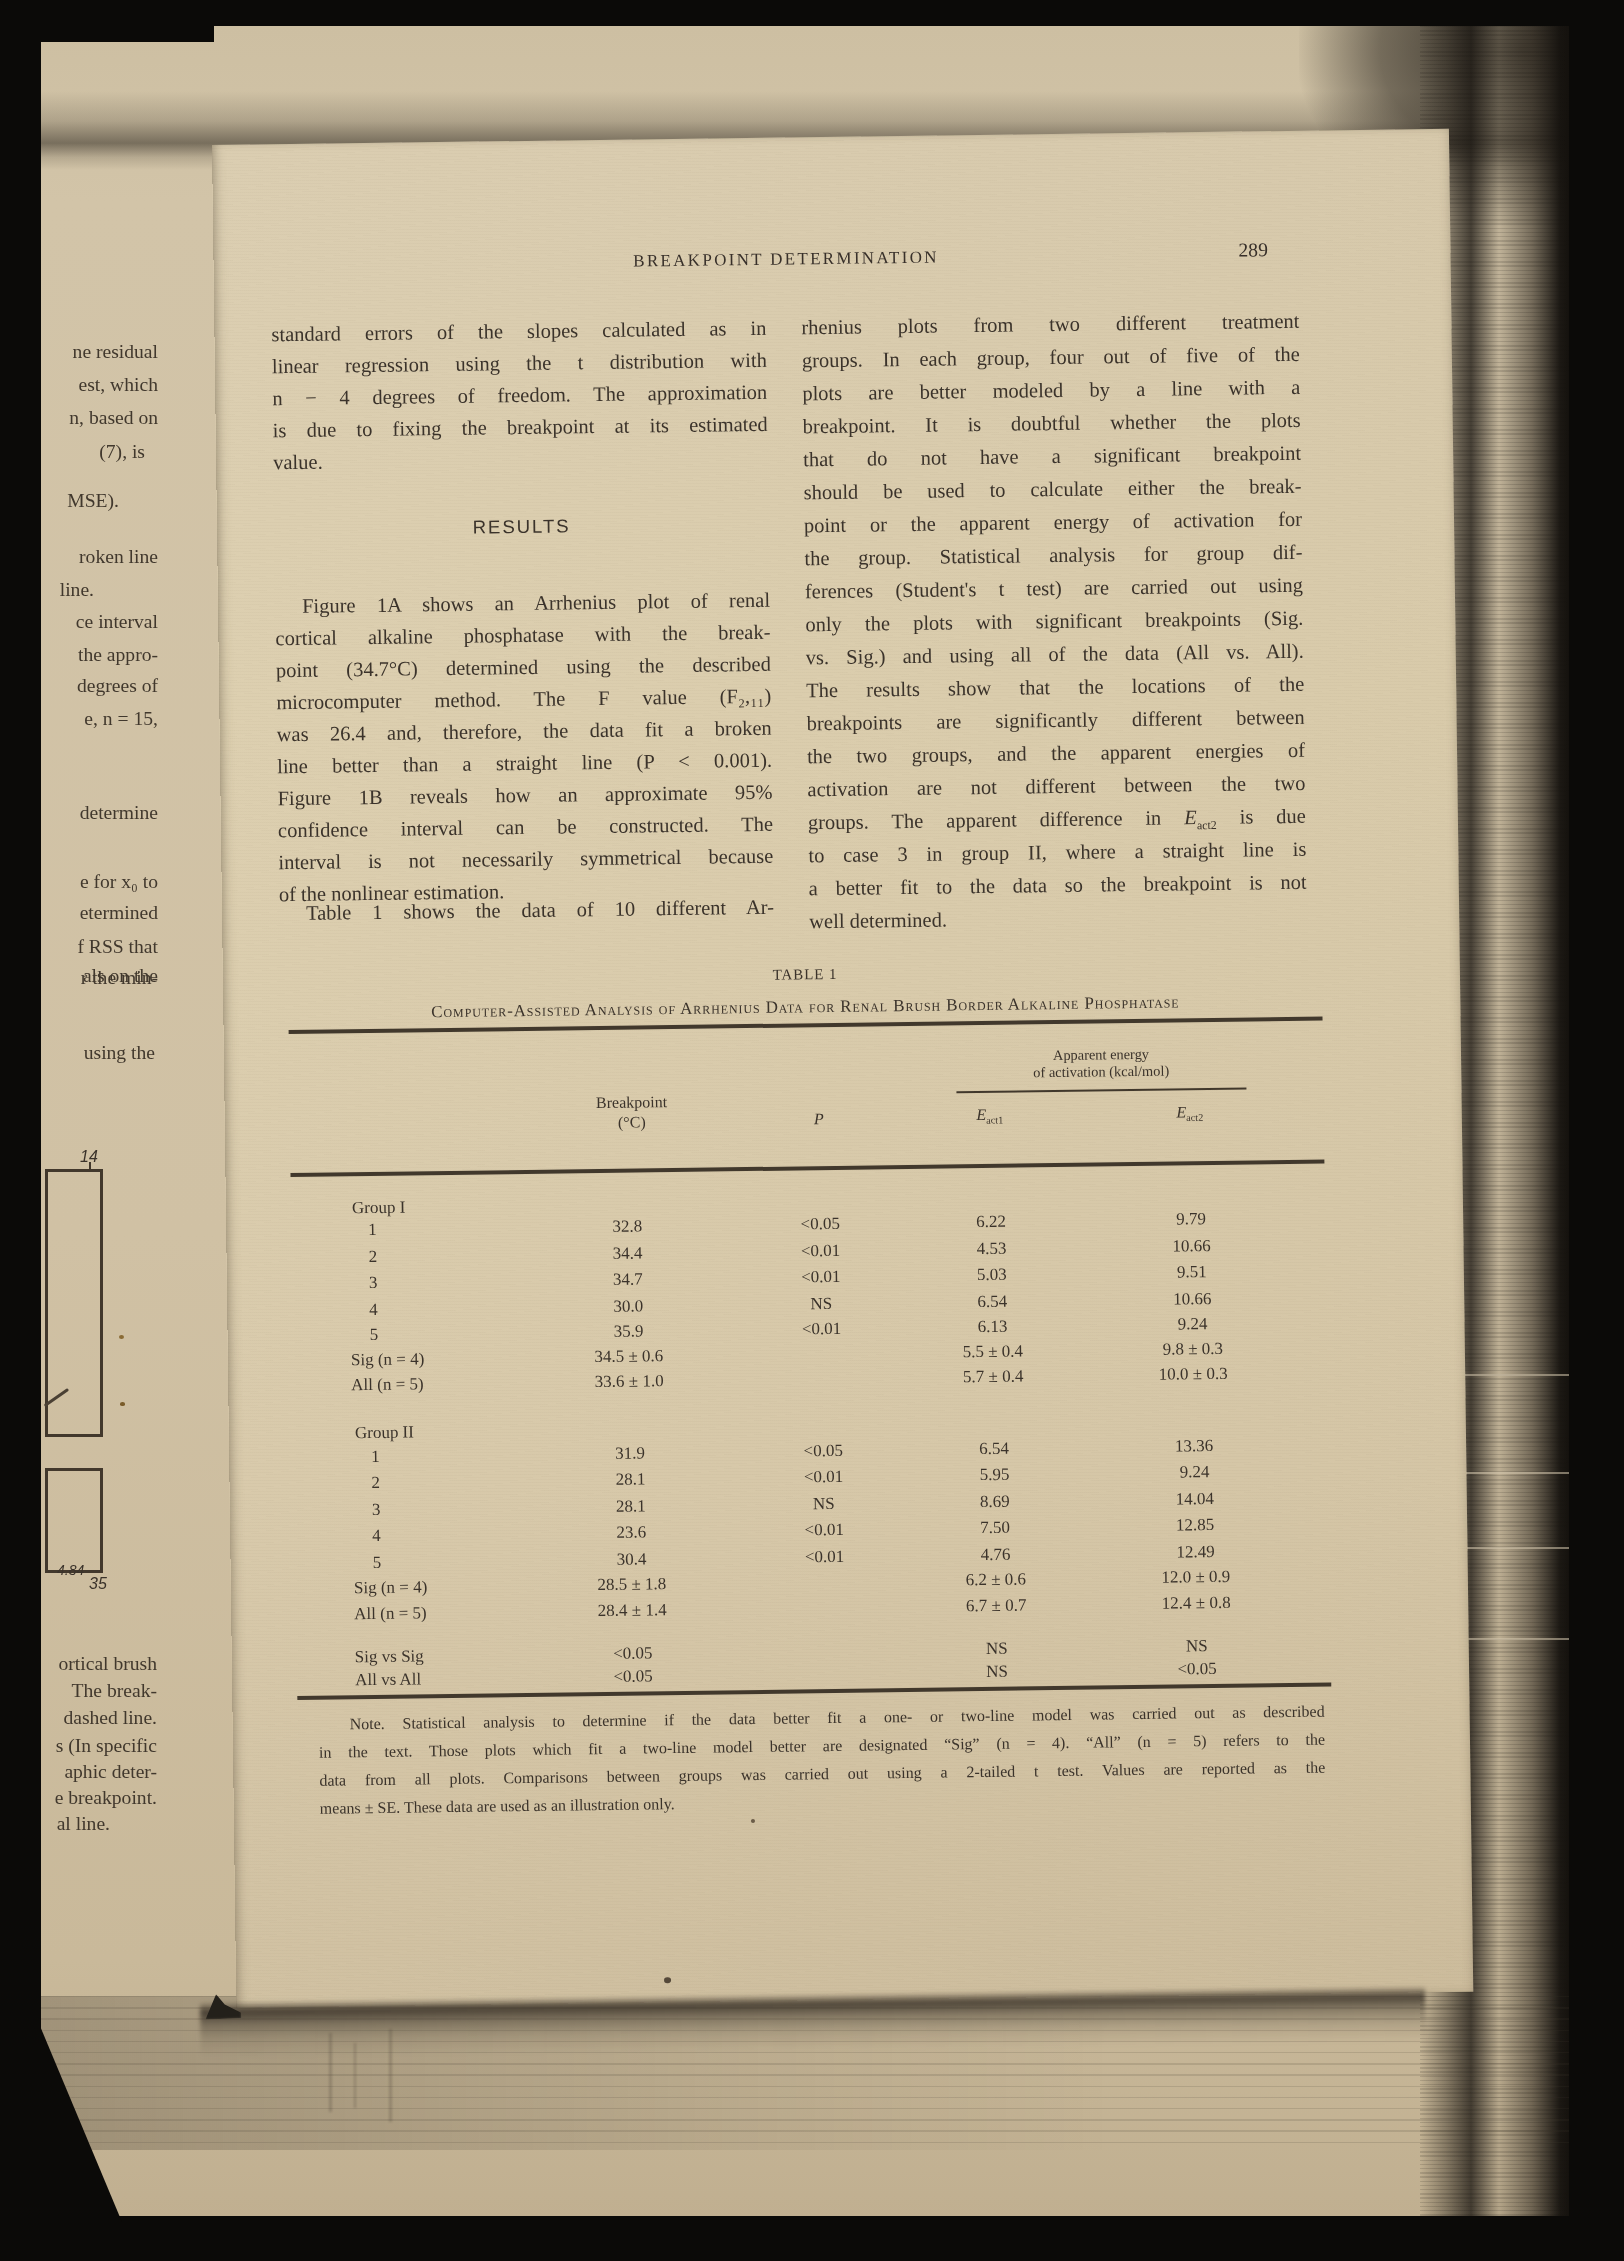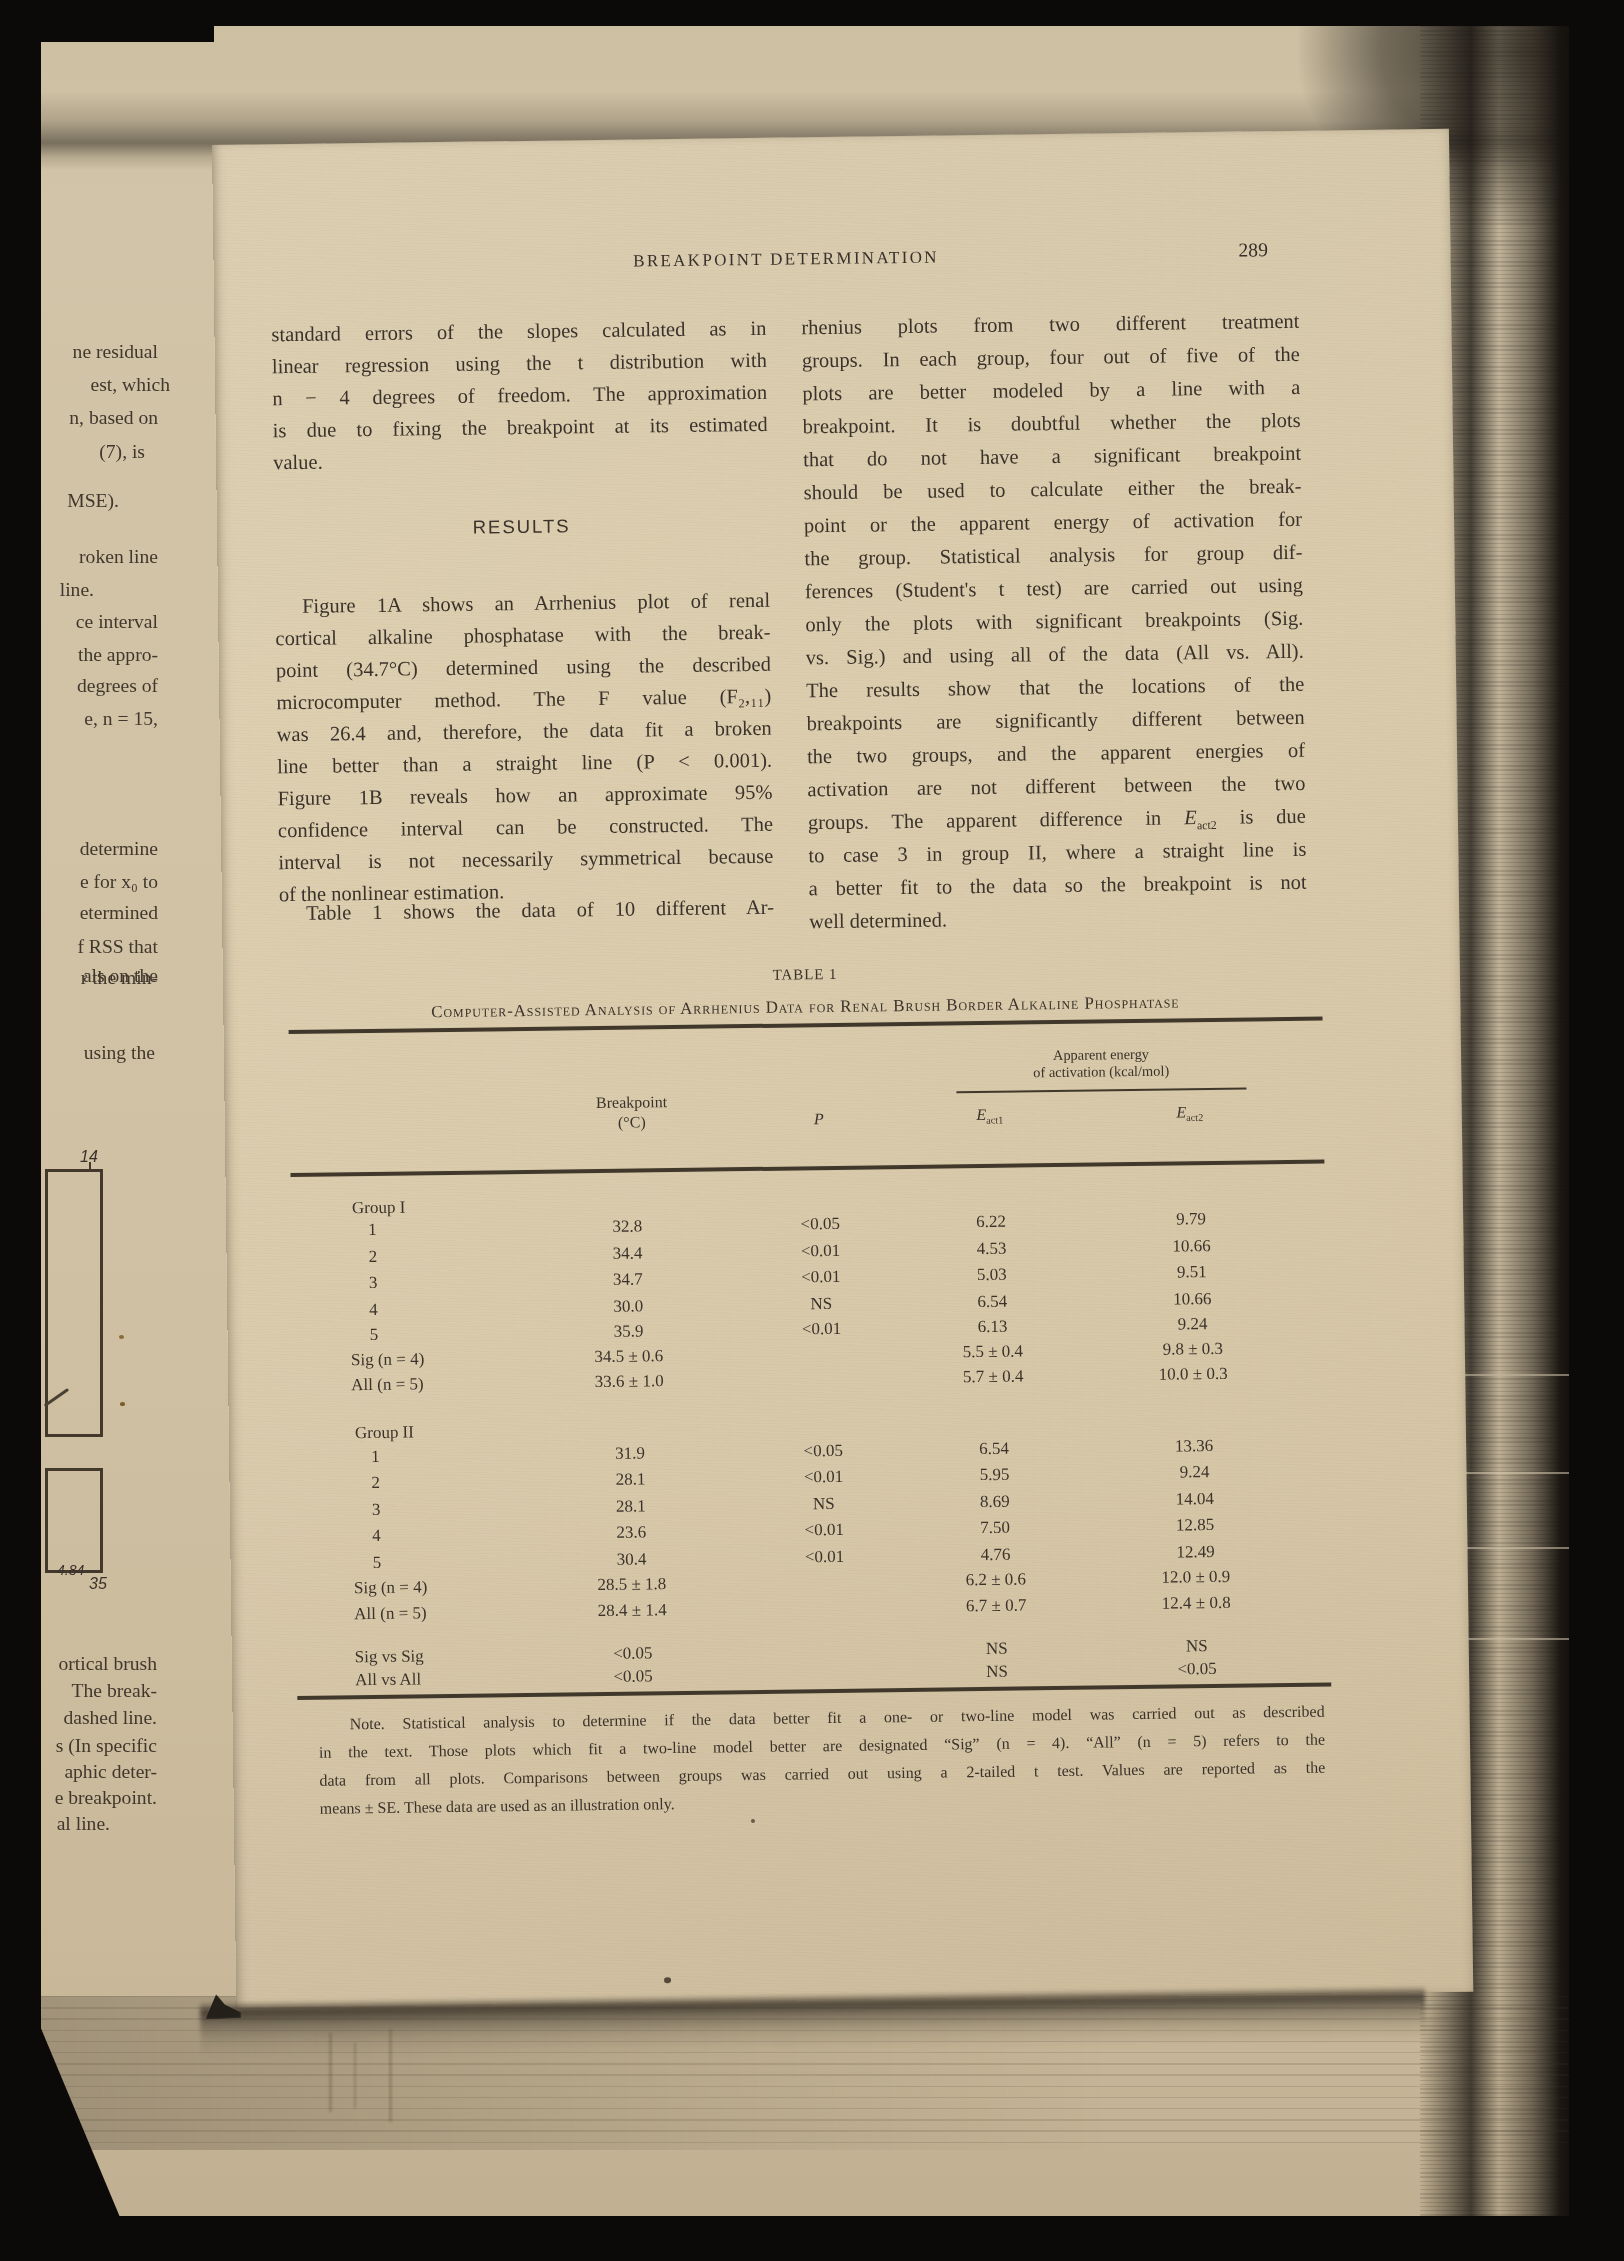--- a/index.html
+++ b/index.html
@@ -106,31 +106,31 @@
     <div class="scratch" style="left:1411px;top:1348px;width:126px;"></div>
     <div class="scratch" style="left:1402px;top:1446px;width:140px;"></div>
     <div class="scratch" style="left:1416px;top:1521px;width:116px;"></div>
     <div class="scratch" style="left:1407px;top:1612px;width:133px;"></div>
     <div class="bottom-streaks"></div>
     <div class="vtick" style="left:288px;top:2007px;width:3.3px;height:79px;"></div>
     <div class="vtick" style="left:313px;top:2017px;width:2.3px;height:65px;"></div>
     <div class="vtick" style="left:348px;top:2003px;width:3.3px;height:93px;"></div>
 
     <div class="frag" style="left:0;top:315px;width:117px;">ne residual</div>
-    <div class="frag" style="left:12px;top:348px;width:117px;">est, which</div>
+    <div class="frag" style="left:0;top:348px;width:117px;">est, which</div>
     <div class="frag" style="left:0;top:381px;width:117px;">n, based on</div>
     <div class="frag" style="left:0;top:415px;width:104px;">(7), is</div>
     <div class="frag" style="left:0;top:464px;width:78px;text-align:right;">MSE).</div>
     <div class="frag" style="left:0;top:520px;width:117px;">roken line</div>
     <div class="frag" style="left:0;top:553px;width:53px;">line.</div>
     <div class="frag" style="left:0;top:585px;width:117px;">ce interval</div>
     <div class="frag" style="left:0;top:618px;width:117px;">the appro-</div>
     <div class="frag" style="left:0;top:649px;width:117px;">degrees of</div>
     <div class="frag" style="left:0;top:682px;width:117px;">e, n = 15,</div>
-    <div class="frag" style="left:0;top:812px;width:117px;">determine</div>
+    <div class="frag" style="left:0;top:776px;width:117px;">determine</div>
     <div class="frag" style="left:0;top:845px;width:117px;">e for x₀ to</div>
     <div class="frag" style="left:0;top:876px;width:117px;">etermined</div>
     <div class="frag" style="left:0;top:910px;width:117px;">f RSS that</div>
     <div class="frag" style="left:0;top:941px;width:117px;">r the min-</div>
     <div class="frag" style="left:0;top:939px;width:117px;">als on the</div>
     <div class="frag" style="left:0;top:1016px;width:114px;">using the</div>
 
     <div class="figlabel" style="left:39px;top:1122px;font-size:16px;">14</div>
     <div class="figtick" style="left:48px;top:1136px;width:2.3px;height:7.5px;"></div>
     <div class="figfrag" style="left:3.7px;top:1143px;width:52px;height:262px;"></div>

